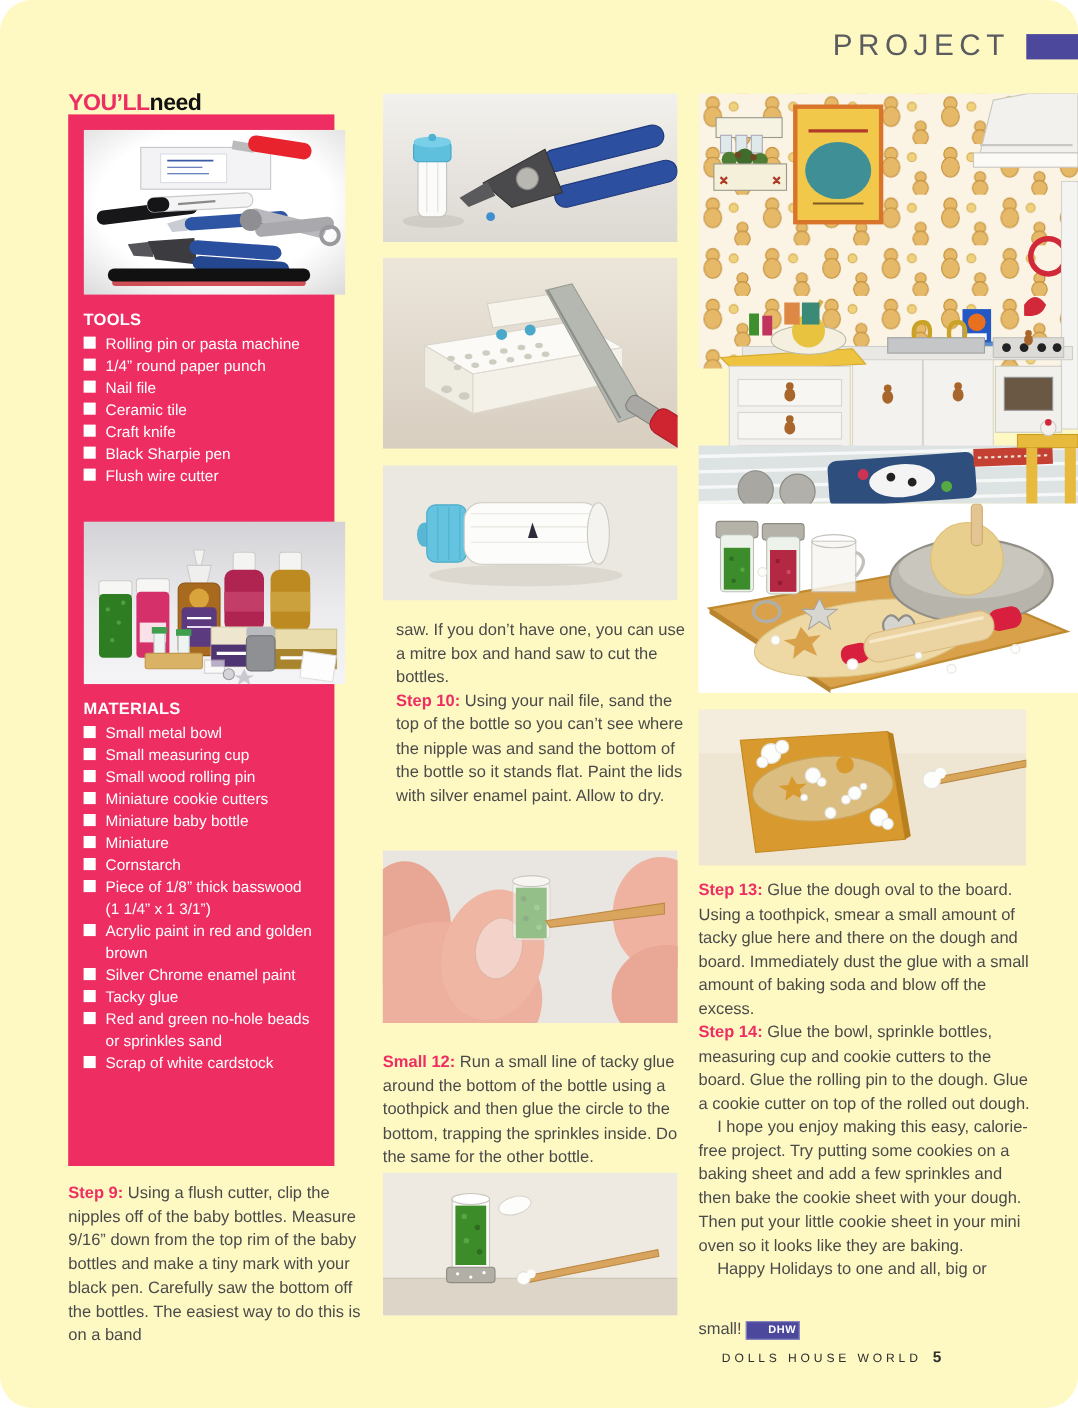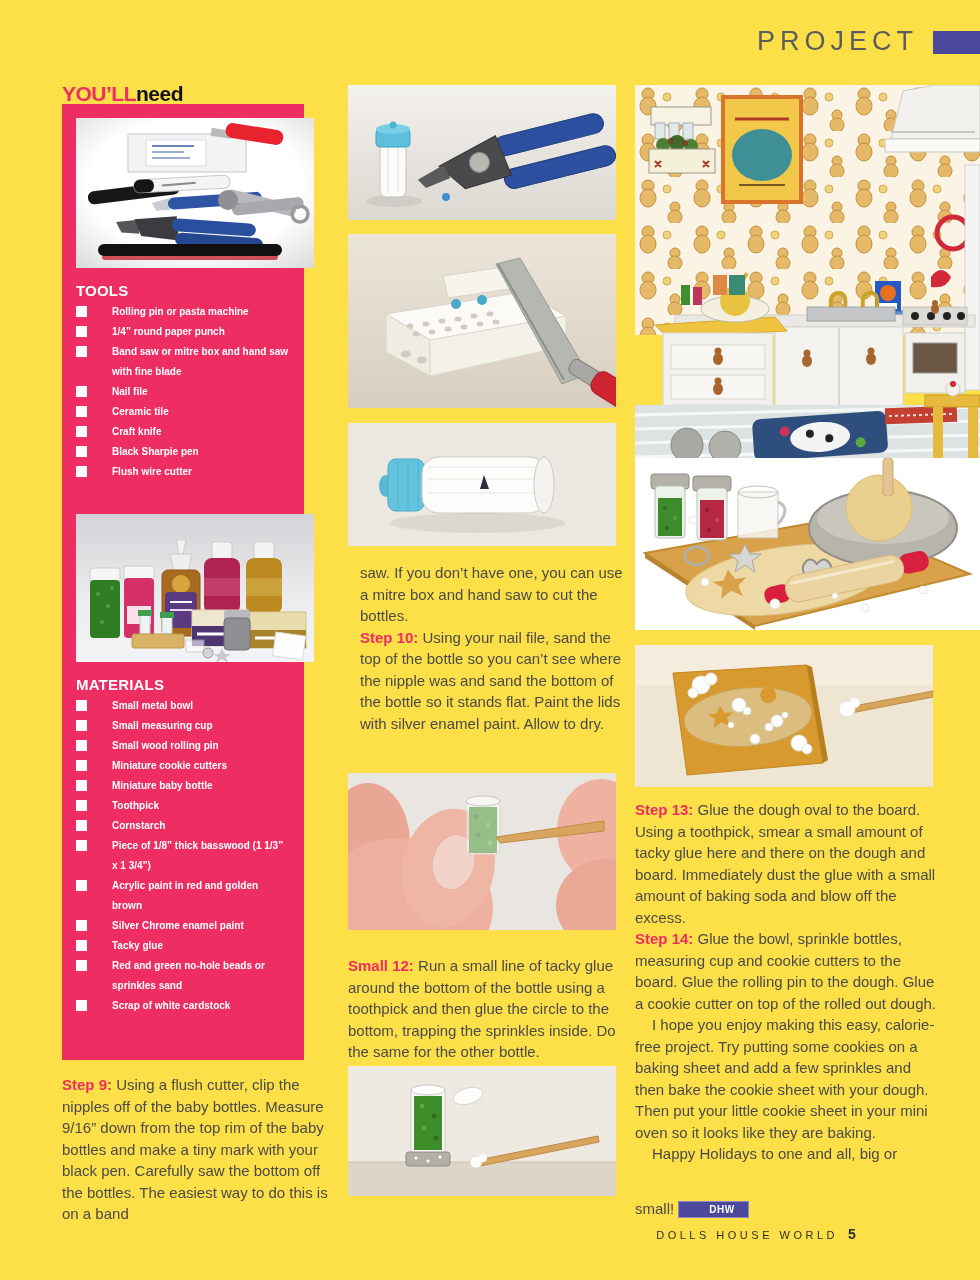--- a/index.html
+++ b/index.html
@@ -1,44 +1,44 @@
 <!DOCTYPE html>
 <html style="--pink: #ee2d62; --purple: #4c489c;"><head>
 <meta charset="utf-8">
 <style>
   :root { --pink:#ee2d62; --purple:#4c489c; }
   * { box-sizing:border-box; margin:0; padding:0; }
   body { font-family:"Liberation Sans", sans-serif; background:#ffffff; }
-  .page { position:relative; width:980px; height:1280px; background:#fde047; overflow:hidden; }
+  .page { position:relative; width:980px; height:1280px; background:#fef9c3; overflow:hidden;border-radius:29px; }
 
   
   .project-label { position:absolute; top:26px; right:62px; font-size:27px; letter-spacing:5px;
     color:#5b5c5e; font-weight:400; }
   .project-bar { position:absolute; top:31px; right:0; width:47px; height:23px; background:var(--purple); }
 
   
   .youll { position:absolute; left:62px; top:82px; font-size:21px; font-weight:bold; letter-spacing:-0.5px; }
   .youll .hl { color:var(--pink); }
   .youll .rest { color:#111; }
   .pink-box { position:absolute; left:62px; top:104px; width:242px; height:956px;
     background:var(--pink); padding:14px; color:#fff; }
   .pink-box .photo { width:238px; display:block; }
   .list-heading { font-size:15px; font-weight:bold; margin-top:12px; line-height:22px; letter-spacing:0.2px; }
   ul.checklist { list-style:none; }
-  ul.checklist li { position:relative; padding-left:36px; font-size:10px; font-weight:bold; line-height:20px; }
+  ul.checklist li { position:relative; padding-left:20px; font-size:14px; font-weight:normal; line-height:20px; }
   ul.checklist .sq { position:absolute; left:0; top:4px; width:11px; height:11px; background:#fff; }
   .materials-photo { margin-top:32px; }
 
   
   .textblock { position:absolute; font-size:15px; line-height:21.5px; color:#4a4a4a; }
   .textblock p { margin:0; }
   .step-label { color:var(--pink); font-weight:bold; }
   .indent { text-indent:17px; }
   .dhw-badge { display:inline-block; background:var(--purple); color:#fff; font-size:10px;
-    font-weight:bold; line-height:13px; padding:1px 13px; letter-spacing:0.5px; vertical-align:1px;
+    font-weight:bold; line-height:13px; padding:1px 2px; letter-spacing:0.5px; vertical-align:1px;
     border:1px solid #8a87c4;margin-top:36px; }
 
   #step9-block { left:62px; top:1074px; width:272px; }
   #mid-text { left:360px; top:562px; width:274px; }
   #step12-block { left:348px; top:955px; width:274px; }
   #right-text { left:635px; top:799px; width:302px; }
 
   
   .photo-abs { position:absolute; display:block; }
   #photo-cutter { left:348px; top:85px; }
@@ -122,24 +122,20 @@
         <li>
           <span class="sq"></span>
           <span>Rolling pin or pasta machine</span>
         </li>
 
         <li>
           <span class="sq"></span>
           <span>1/4” round paper punch</span>
         </li>
 
-        <li>
-          <span class="sq"></span>
-          <span>Band saw or mitre box and hand saw with fine blade</span>
-        </li>
 
         <li>
           <span class="sq"></span>
           <span>Nail file</span>
         </li>
 
         <li>
           <span class="sq"></span>
           <span>Ceramic tile</span>
         </li>
@@ -235,32 +231,32 @@
           <span>Miniature cookie cutters</span>
         </li>
 
         <li>
           <span class="sq"></span>
           <span>Miniature baby bottle</span>
         </li>
 
         <li>
           <span class="sq"></span>
-          <span>Toothpick</span>
+          <span>Miniature</span>
         </li>
 
 
         <li>
           <span class="sq"></span>
           <span>Cornstarch</span>
         </li>
 
         <li>
           <span class="sq"></span>
-          <span>Piece of 1/8” thick basswood (1 1/3” x 1 3/4”)</span>
+          <span>Piece of 1/8” thick basswood (1 1/4” x 1 3/1”)</span>
         </li>
 
         <li>
           <span class="sq"></span>
           <span>Acrylic paint in red and golden brown</span>
         </li>
 
         <li>
           <span class="sq"></span>
           <span>Silver Chrome enamel paint</span>

